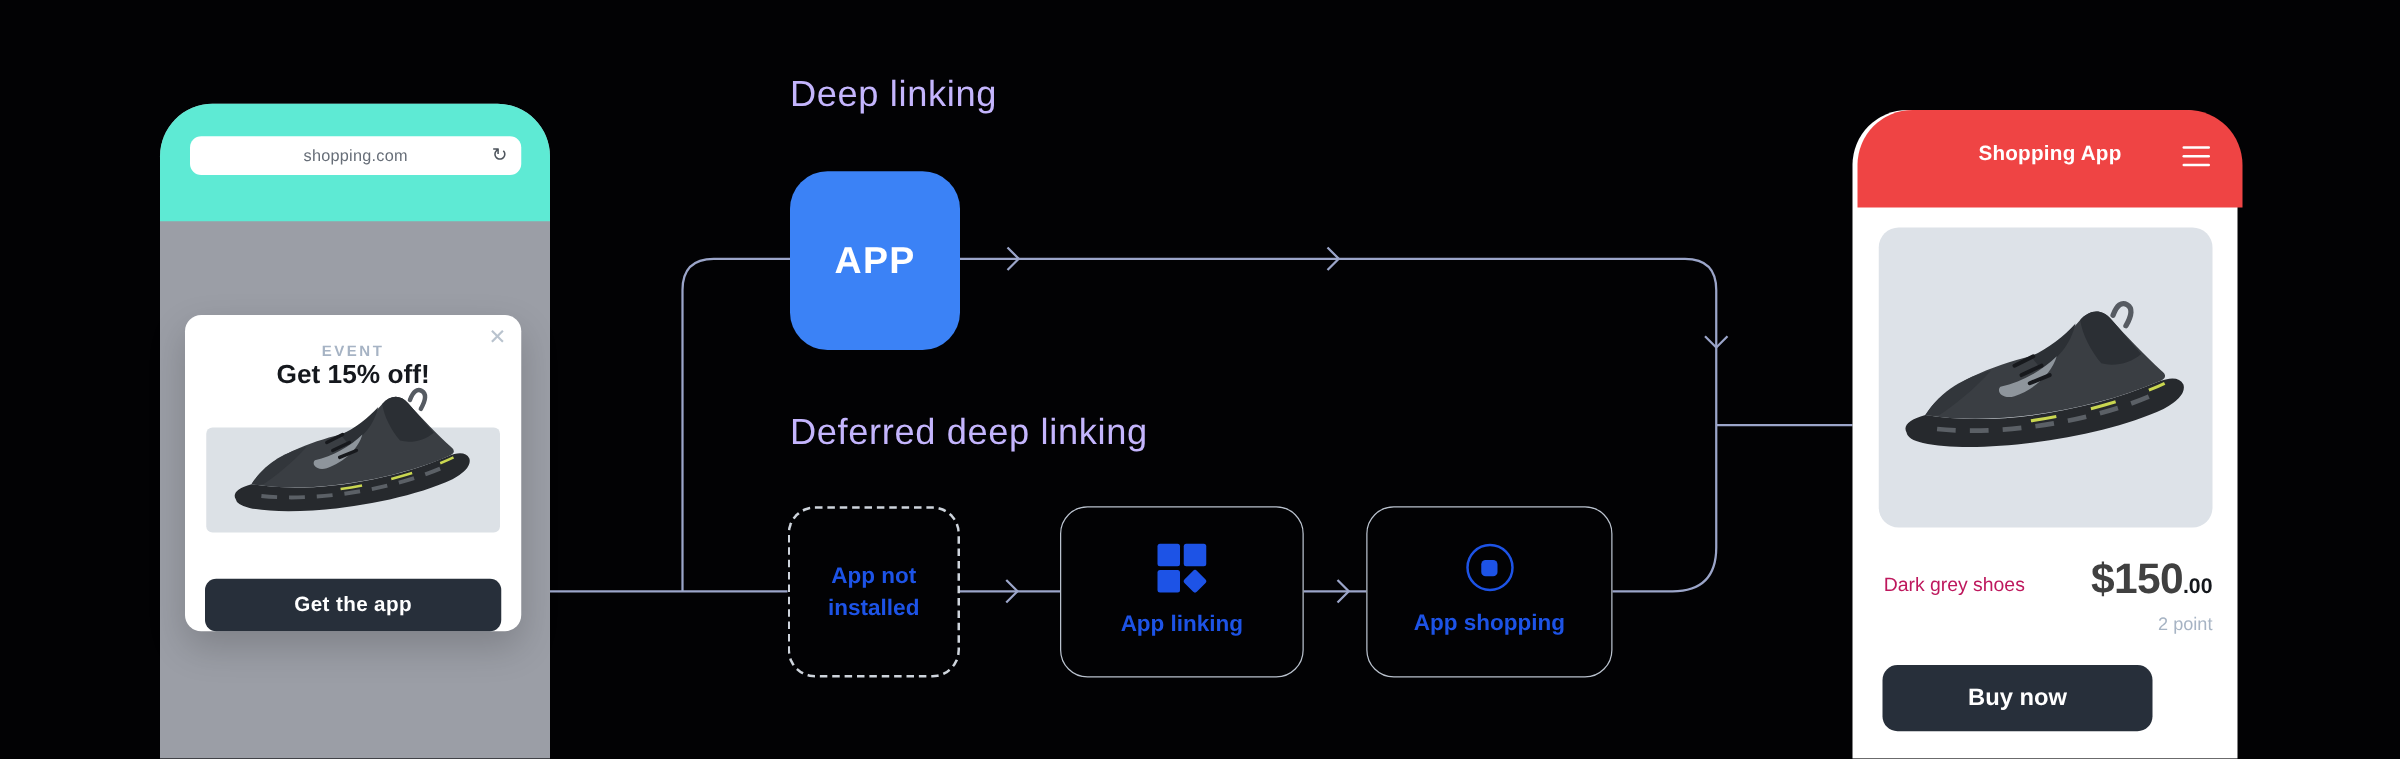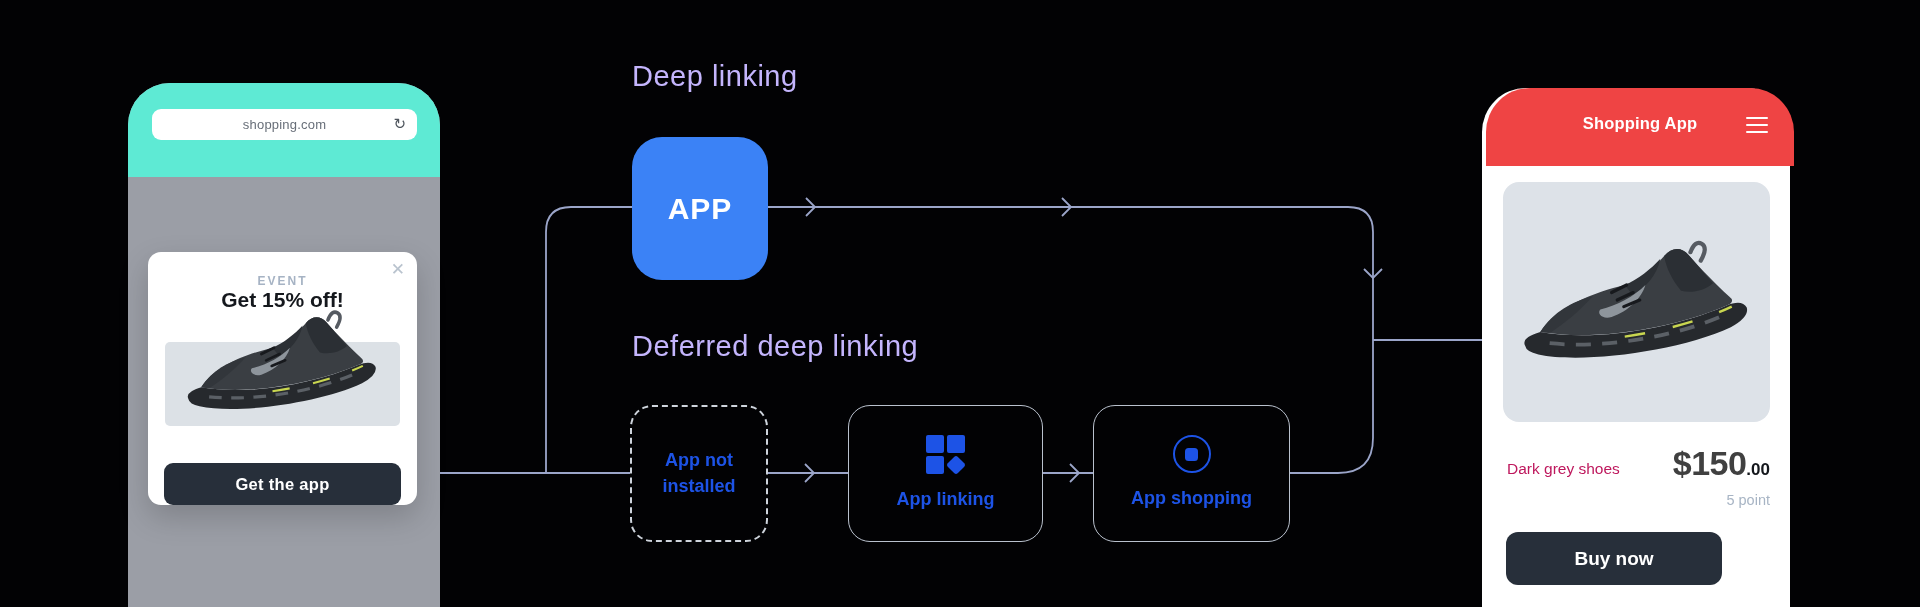--- a/index.html
+++ b/index.html
@@ -160,17 +160,17 @@
           <i></i>
         </span>
     </div>
     <div class="product-img">
       <svg class="shoe-lg" viewBox="0 0 260 150">
           <use href="#shoe"></use>
         </svg>
     </div>
     <span class="prod-name">Dark grey shoes</span>
     <span class="price"><span class="dollars">$150</span><span class="cents">.00</span></span>
-    <span class="points">5 point</span>
+    <span class="points">2 point</span>
     <button class="dark-btn buy-now">Buy now</button>
   </div>
 
 </div>
 
 </body></html>

